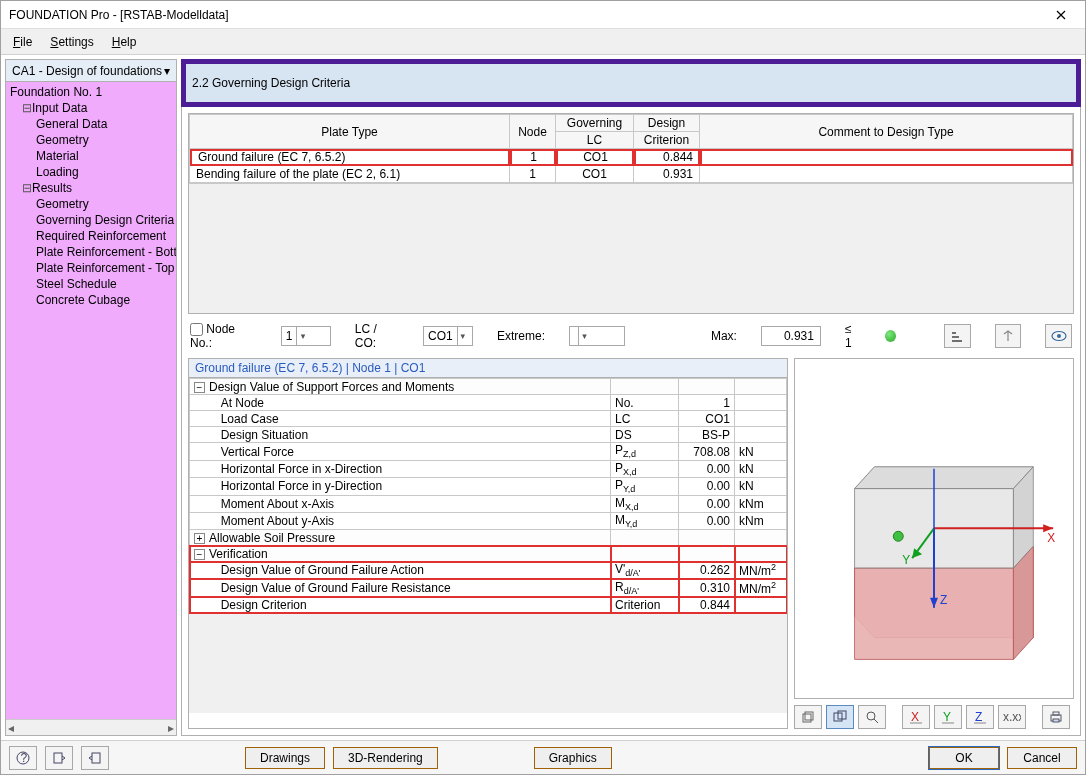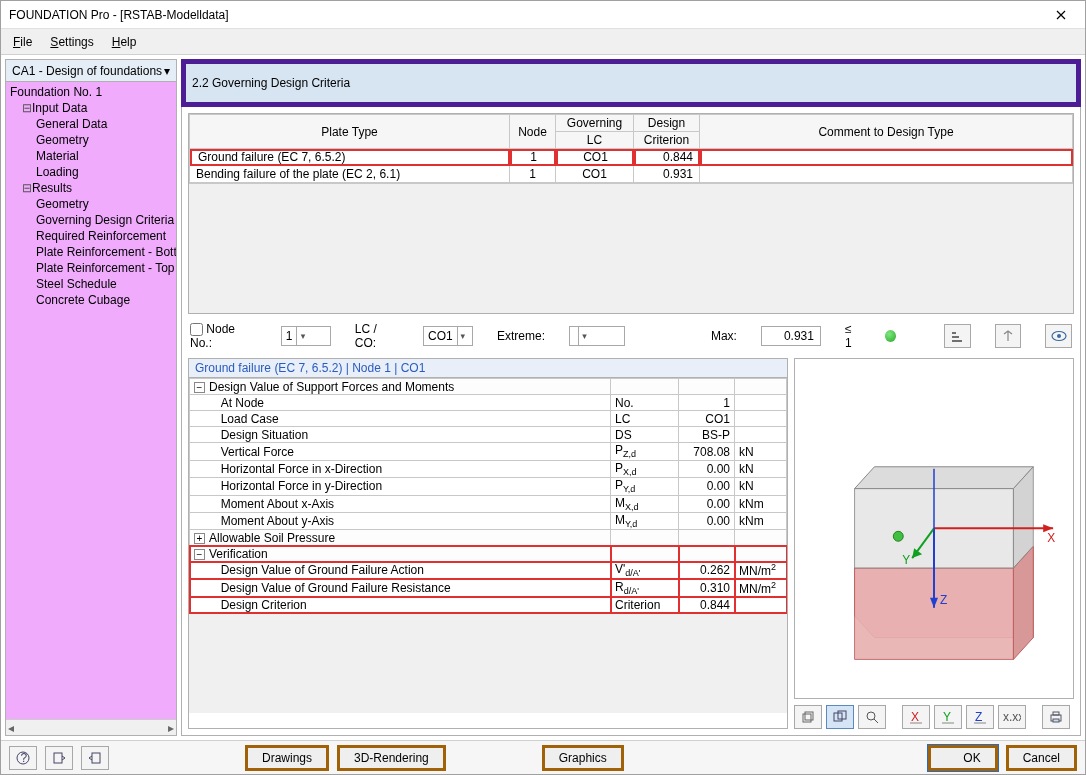--- a/index.html
+++ b/index.html
@@ -70,21 +70,21 @@
 .sub { font-size: 9px; vertical-align: sub; }
 .exp-box { display: inline-block; width: 11px; height: 11px; border: 1px solid #888; text-align: center; line-height: 9px; font-size: 10px; margin-right: 4px; vertical-align: middle; }
 .detail-filler { background: #f0f0f0; height: 100px; }
 
 .detail-right { width: 280px; display: flex; flex-direction: column; gap: 6px; }
 .render-area { flex: 1; border: 1px solid #b0b0b0; background: #fff; position: relative; }
 .render-toolbar { display: flex; gap: 4px; }
 
 
 .bottom-bar { height: 34px; border-top: 1px solid #d0d0d0; display: flex; align-items: center; padding: 4px 8px; gap: 8px; background: #f6f6f6; }
-.btn { border: 3px solid #a16207; background: #efefef; padding: 3px 14px; cursor: pointer; min-width: 70px; text-align: right; }
+.btn { border: 1px solid #a16207; background: #efefef; padding: 3px 14px; cursor: pointer; min-width: 70px; text-align: center; }
 .btn.primary { outline: 1px solid #2a6ac0; }
 
 
 svg { display: block; }
 </style>
 </head>
 <body>
 
 <div class="titlebar">
   <span class="titlebar-text">FOUNDATION Pro - [RSTAB-Modelldata]</span>

